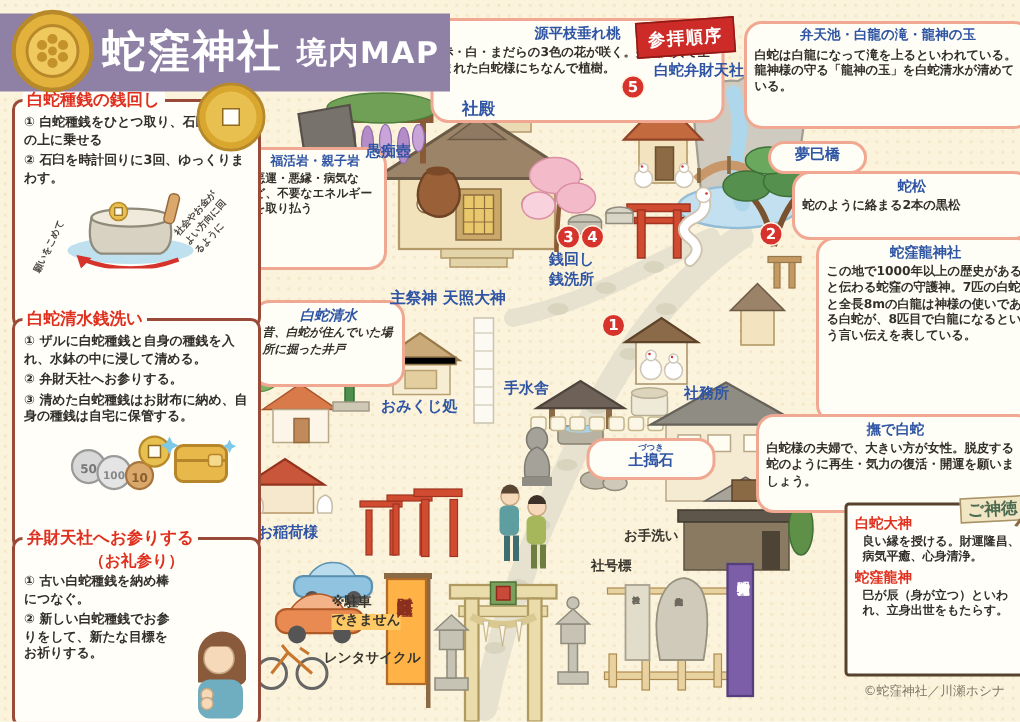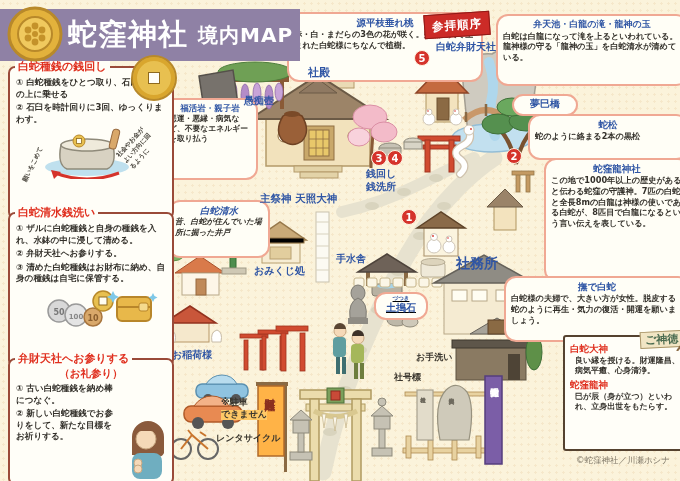--- a/index.html
+++ b/index.html
@@ -493,24 +493,24 @@
   <div class="order-flag">参拝順序</div>
 
   <div class="blue-label" style="left:436px;top:40px;font-size:10px;">白蛇弁財天社</div>
   <div class="blue-label" style="left:308px;top:65px;font-size:11px;">社殿</div>
   <div class="blue-label" style="left:244px;top:94px;font-size:10px;">愚痴壺</div>
   <div class="blue-label" style="left:260px;top:192px;font-size:10.5px;">主祭神 天照大神</div>
   <div class="blue-label" style="left:254px;top:264px;font-size:10px;">おみくじ処</div>
   <div class="blue-label pre" style="left:366px;top:168px;font-size:10px;line-height:1.25;">銭回し
 銭洗所</div>
   <div class="blue-label" style="left:336px;top:252px;font-size:10px;">手水舎</div>
-  <div class="blue-label" style="left:456px;top:255px;font-size:14px;">社務所</div>
+  <div class="blue-label" style="left:456px;top:255px;font-size:10px;">社務所</div>
   <div class="blue-label" style="left:172px;top:348px;font-size:10px;">お稲荷様</div>
 
-  <div class="bubble" style="left:374px;top:292px;width:44px;height:22px;padding:1px 3px;text-align:center;text-decoration:underline;">
+  <div class="bubble" style="left:391px;top:292px;width:44px;height:22px;padding:1px 19px;text-align:center;">
     <div style="font-size:5.5px;color:#2F55A4;font-weight:bold;">づつき</div>
     <div class="b-title" style="font-size:10px;">土搗石</div>
   </div>
 
   <div class="black-label" style="left:416px;top:351px;font-size:9px;">お手洗い</div>
   <div class="black-label" style="left:394px;top:371px;font-size:9px;">社号標</div>
   <div class="black-label" style="left:216px;top:432px;font-size:9px;">レンタサイクル</div>
   <div class="black-label pre highlight" style="left:221px;top:397px;font-size:9px;line-height:1.3;">※駐車
 できません</div>
 

